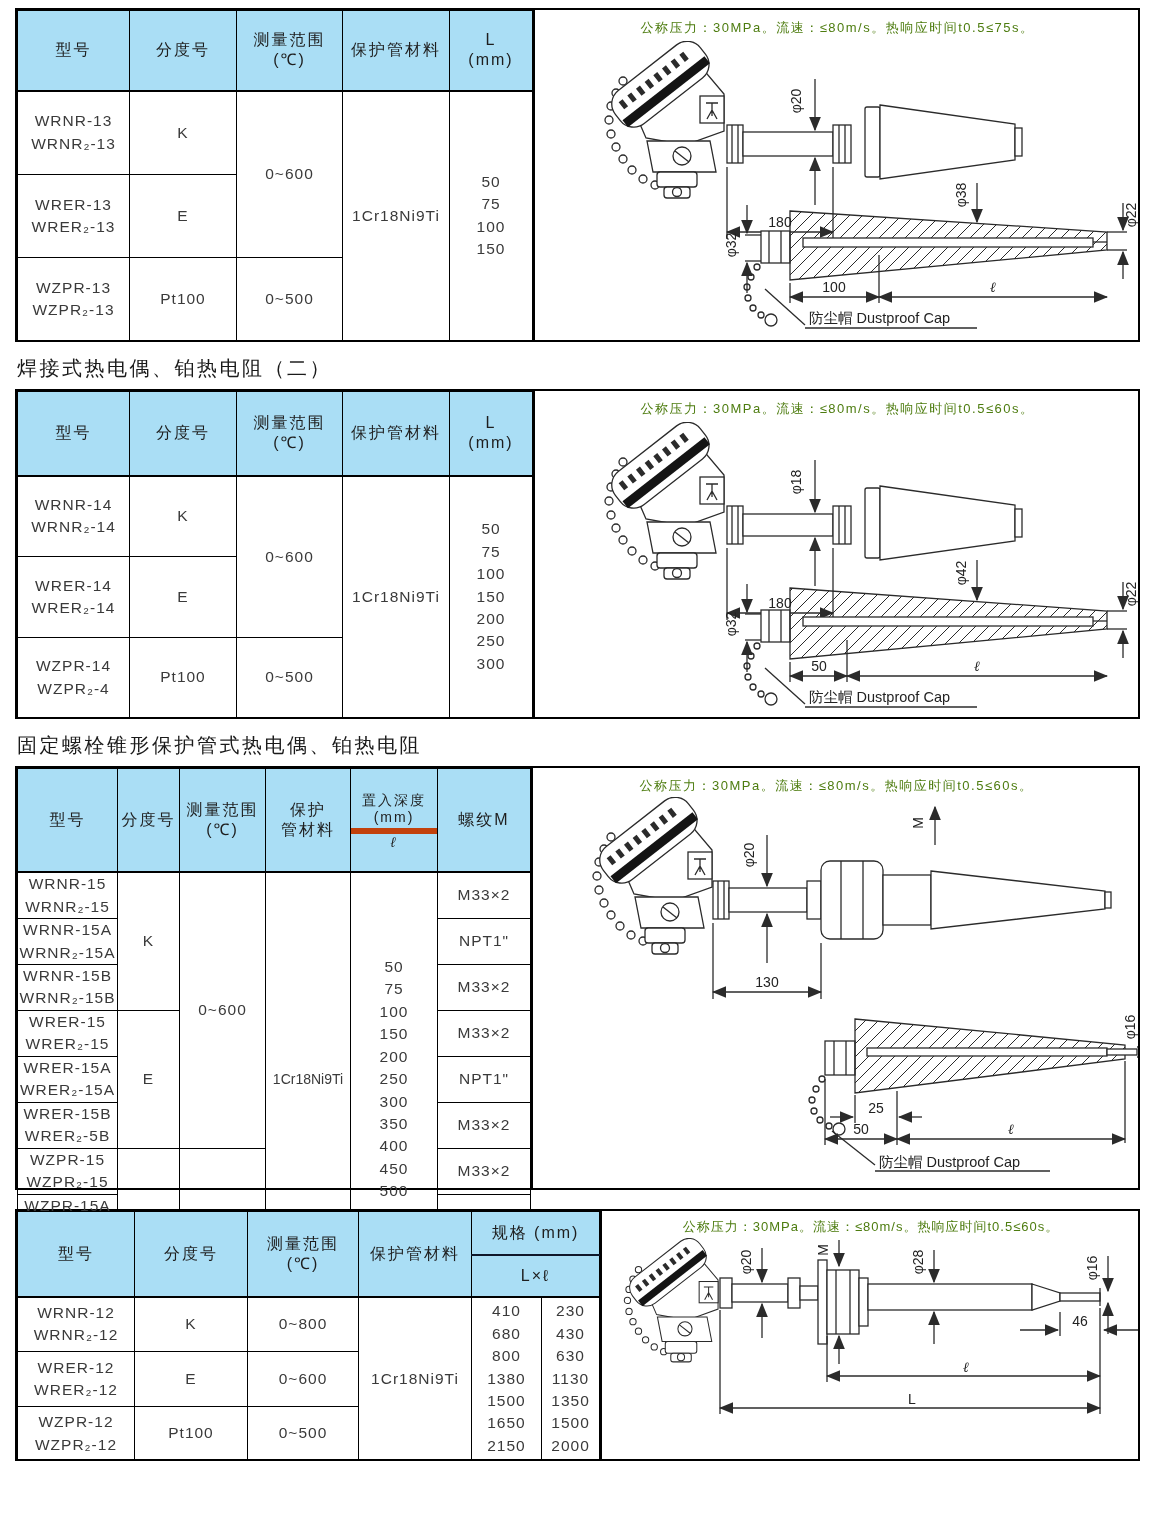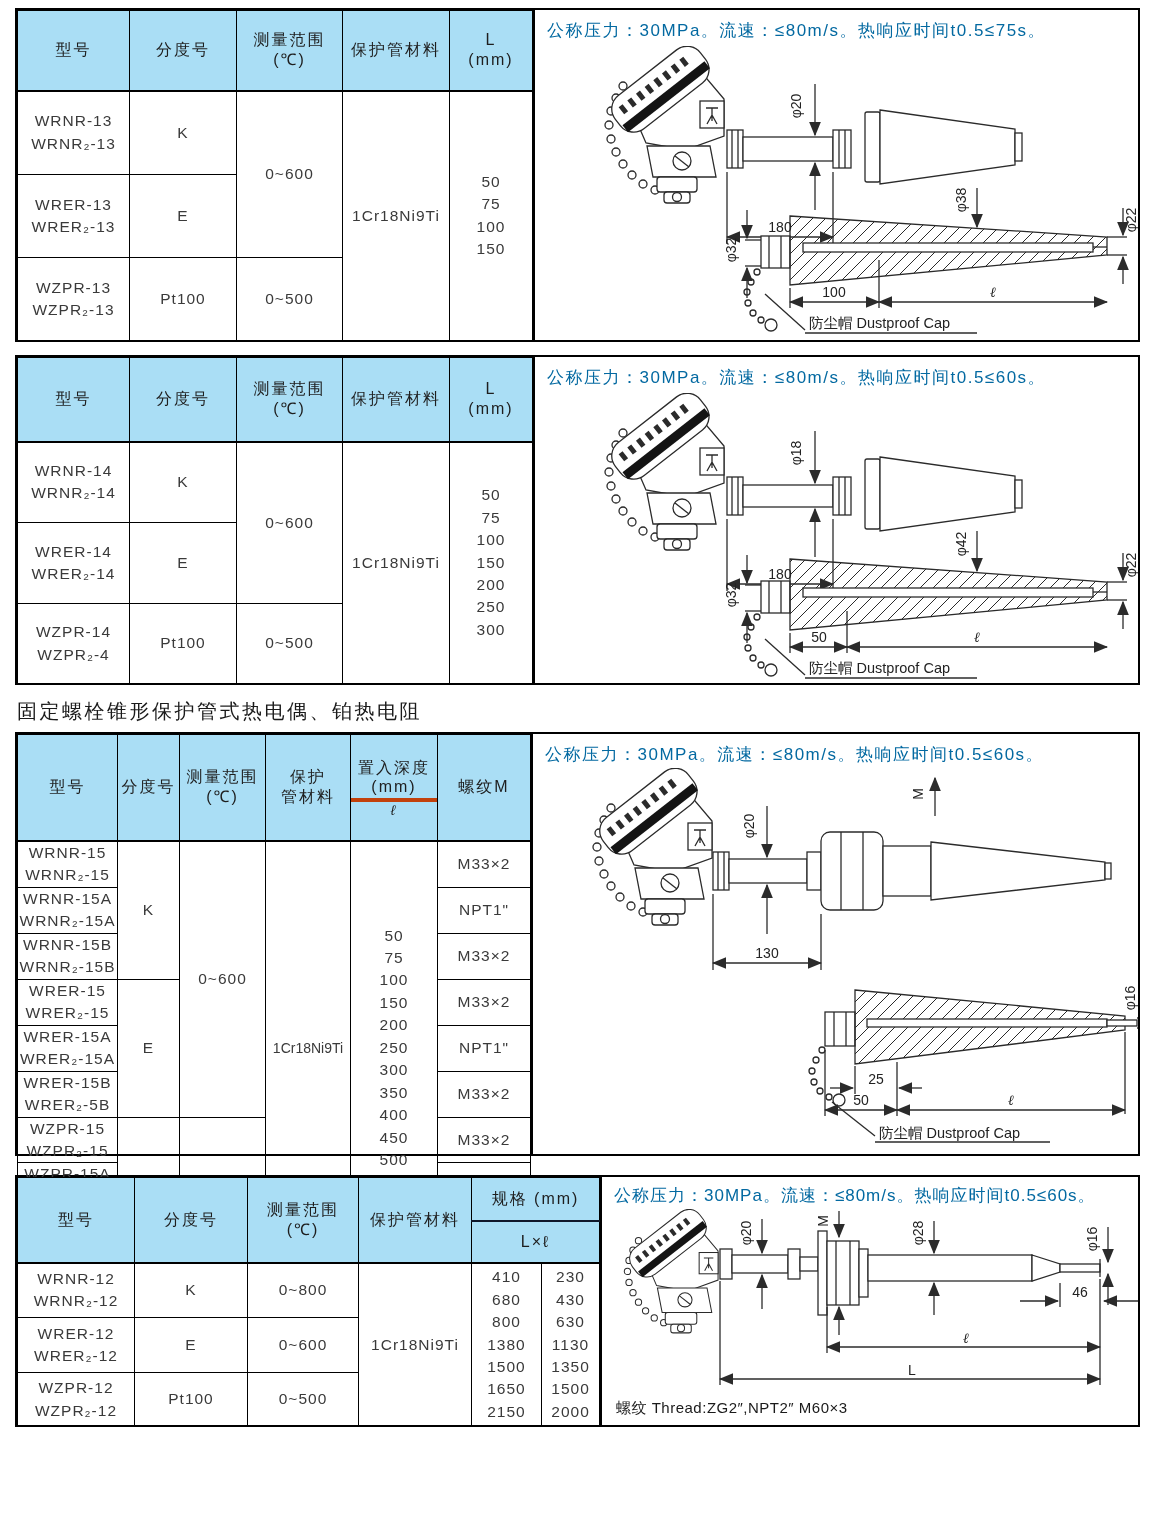--- a/index.html
+++ b/index.html
@@ -12,25 +12,25 @@
   table.spec { border-collapse:collapse; table-layout:fixed; height:100%; }
   table.spec th, table.spec td { border:1px solid #000; text-align:center; vertical-align:middle; white-space:pre-line; }
   table.spec th { background:#aadef5; font-weight:normal; font-size:16px; color:#1e1e1e; letter-spacing:2px; line-height:1.25; }
   table.spec td { font-size:15.5px; color:#3a3a3a; letter-spacing:1px; line-height:1.45; }
   table.spec thead th { border-bottom:2px solid #000; }
   td.list-s1 { line-height:3.8; }
   td.list-s2 { line-height:2.25; }
   td.list-s3 { line-height:2.1; letter-spacing:2px; }
   td.list-s4 { line-height:1.6; }
   .hsplit { display:flex; flex-direction:column; height:100%; }
-  .hsplit .top { border-bottom:4px solid #c2410c; font-size:16px; line-height:1.2; padding:3px 0 2px; }
+  .hsplit .top { border-bottom:6px solid #c2410c; font-size:14px; line-height:1.2; padding:3px 0 2px; }
   .hsplit .bot { flex:1; display:flex; align-items:center; justify-content:center; font-style:italic; font-size:14px; }
   th.p0 { padding:0; }
   .panel { flex:1 1 auto; position:relative; padding:9px 10px 0 12px; overflow:hidden; }
-  .note { font-size:17px; color:#0369a1; letter-spacing:1.5px; white-space:nowrap; }
+  .note { font-size:13px; color:#4d7c0f; letter-spacing:1.5px; white-space:nowrap;text-align:center; }
   .thread-note { font-size:15px; color:#1a1a1a; letter-spacing:.5px; margin:2px 0 0 2px; }
   svg text { font-family:"Liberation Sans", sans-serif; font-size:14px; fill:#222; }
   svg text.dim { font-size:14px; }
   svg text.ell { font-style:italic; font-family:"DejaVu Serif", serif; }
   svg text.cap { font-size:14.5px; }
   .ln { stroke:#2b2b2b; stroke-width:1.3; fill:none; }
 </style>
 </head>
 <body>
 
@@ -182,20 +182,21 @@
           <text class="dim" transform="rotate(-90 589 178)" x="589" y="178" text-anchor="middle">φ22</text>
           <text class="dim" x="287" y="255" text-anchor="middle">100</text>
           <text class="dim ell" x="446" y="255" text-anchor="middle">ℓ</text>
           <text class="cap" x="262" y="286">防尘帽 Dustproof Cap</text>
         </svg>
       </div>
     </div>
   </div>
 
   <div class="section">
+    <div class="section-title">焊接式热电偶、铂热电阻（二）</div>
     <div class="section-box" style="height:330px">
       <div class="table-wrap">
         <table class="spec" style="width:515px">
           <colgroup>
               <col style="width:112px">
               <col style="width:107px">
               <col style="width:106px">
               <col style="width:107px">
               <col style="width:83px">
             </colgroup>
@@ -559,18 +560,17 @@
             <line x1="106" y1="172" x2="486" y2="172" marker-start="url(#mas)" marker-end="url(#ma)"></line>
           </g>
           <text class="dim" transform="rotate(-90 137 26)" x="137" y="26" text-anchor="middle">φ20</text>
           <text class="dim" transform="rotate(-90 214 14)" x="214" y="14" text-anchor="middle">M</text>
           <text class="dim" transform="rotate(-90 309 26)" x="309" y="26" text-anchor="middle">φ28</text>
           <text class="dim" transform="rotate(-90 483 32)" x="483" y="32" text-anchor="middle">φ16</text>
           <text class="dim" x="466" y="90" text-anchor="middle">46</text>
           <text class="dim ell" x="352" y="136" text-anchor="middle">ℓ</text>
           <text class="dim" x="298" y="168" text-anchor="middle">L</text>
         </svg>
-        <div class="thread-note">螺纹 Thread:ZG2″,NPT2″ M60×3</div>
       </div>
     </div>
   </div>
 
 </div>
 
 </body></html>

